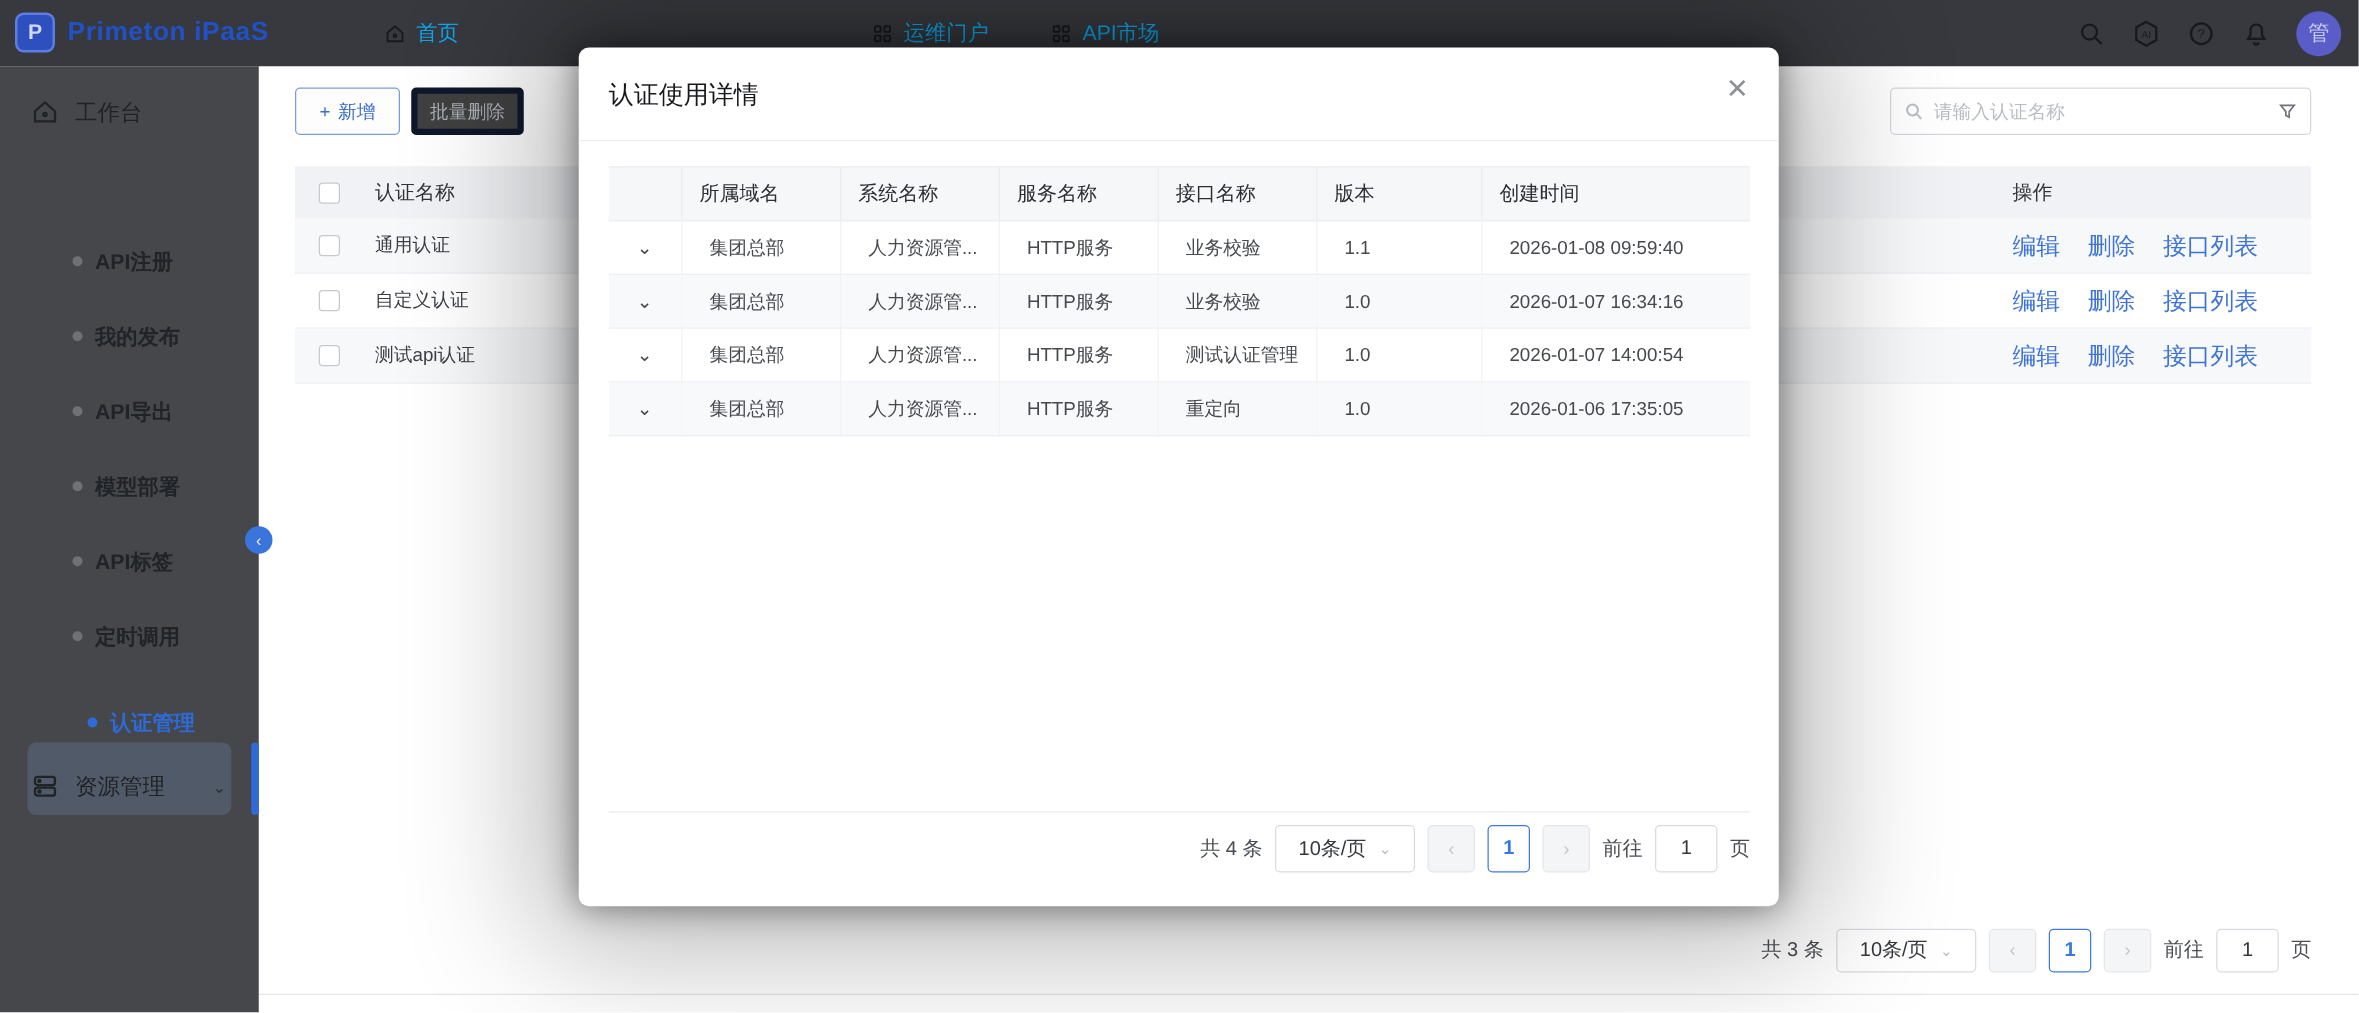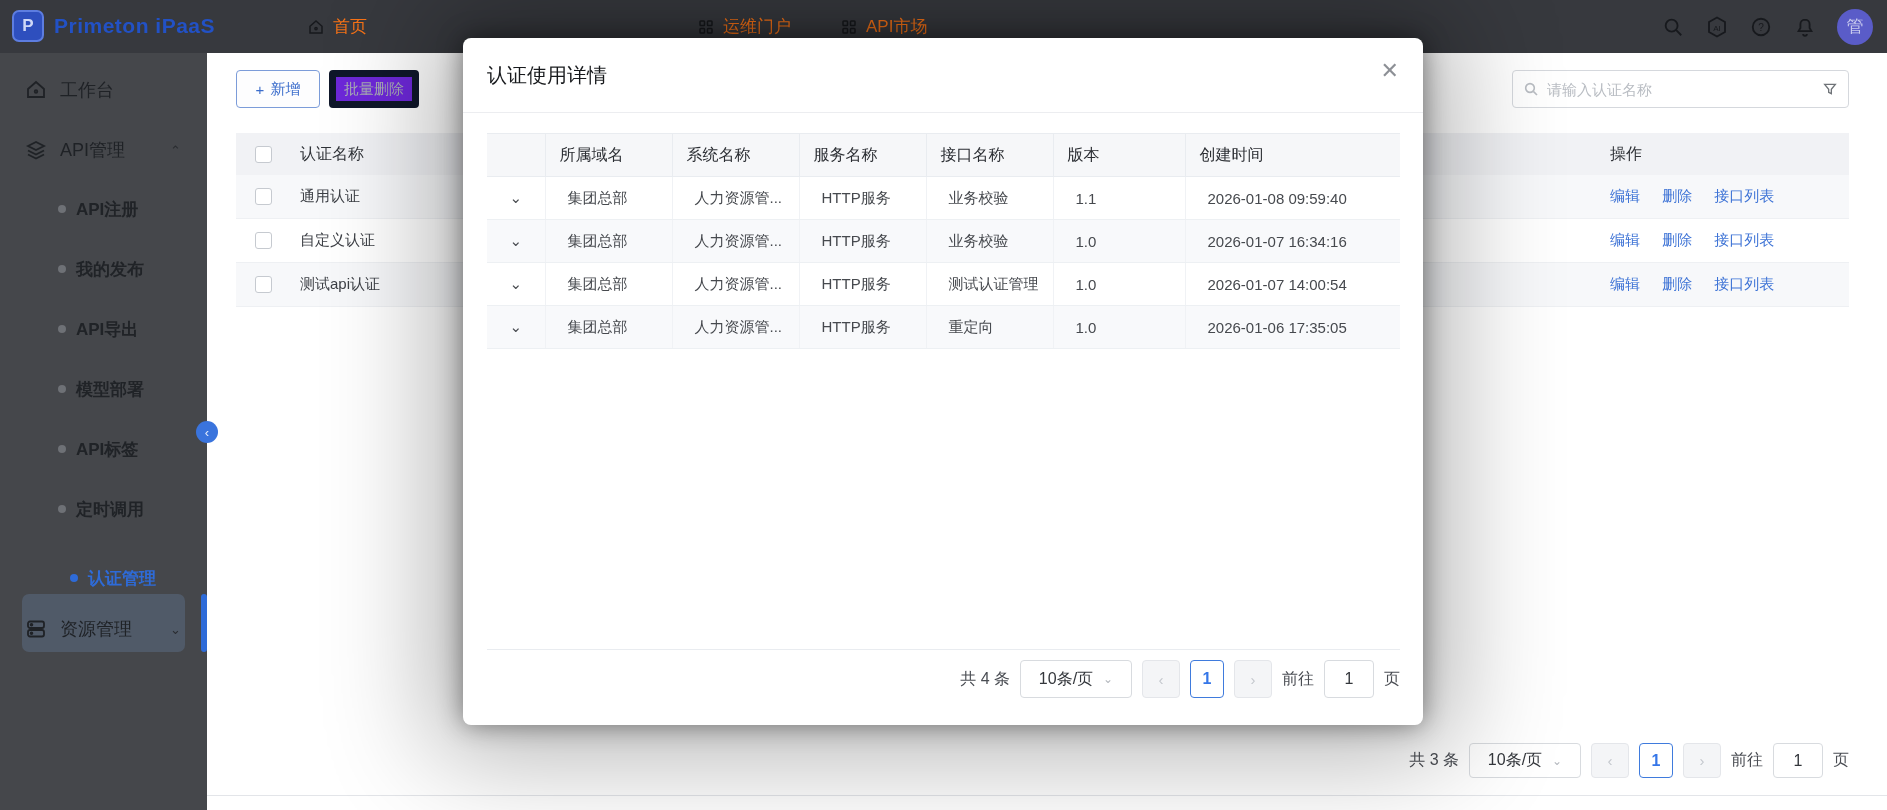--- a/index.html
+++ b/index.html
@@ -4,21 +4,21 @@
 <style>
   * { margin:0; padding:0; box-sizing:border-box; }
   html,body { width:1887px; height:810px; overflow:hidden; }
   body { font-family:"Liberation Sans", sans-serif; position:relative; background:#ffffff; }
 
   
   .navbar { position:absolute; left:0; top:0; width:1887px; height:53px; background:#37393e; z-index:5; }
   .brand { position:absolute; left:12px; top:10px; display:flex; align-items:center; gap:10px; }
   .logo-box { width:32px; height:32px; border-radius:7px; background:#2e4fbe; border:2px solid #5d7de0; color:#cfd8f7; font-weight:bold; font-size:17px; display:flex; align-items:center; justify-content:center; }
   .brand-title { color:#2251c5; font-size:21px; font-weight:bold; letter-spacing:0.5px; }
-  .nav-item { position:absolute; top:0; height:53px; display:flex; align-items:center; gap:8px; color:#f97316; font-size:17px; cursor:pointer; padding:0 12px; }
+  .nav-item { position:absolute; top:0; height:53px; display:flex; align-items:center; gap:8px; color:#0ea5e9; font-size:17px; cursor:pointer; padding:0 12px; }
   .nav-item svg { stroke:#17191d; }
   .nav-item.active { background:#474e58; color:#2b66d6; }
   .nav-item.active svg { stroke:#2b66d6; }
   .nav-right { position:absolute; right:14px; top:0; height:53px; display:flex; align-items:center; gap:20px; }
   .nav-icon { width:24px; height:24px; display:flex; align-items:center; justify-content:center; cursor:pointer; }
   .avatar { width:36px; height:36px; border-radius:50%; background:#5a5cc8; color:#c9cbee; display:flex; align-items:center; justify-content:center; font-size:17px; cursor:pointer; }
 
   
   .sidebar { position:absolute; left:0; top:53px; width:207px; height:757px; background:#45474b; z-index:4; }
   .side-item { position:absolute; left:0; width:207px; height:44px; display:flex; align-items:center; color:#1f2226; font-size:18px; cursor:pointer; }
@@ -30,33 +30,33 @@
   .sub-item .s-label { position:absolute; left:76px;font-weight:bold; }
   .sub-item.active-sub { color:#2e6bd8;margin-left:12px; }
   .active-pill { position:absolute; left:22px; top:541px; width:163px; height:58px; background:#505a68; border-radius:7px; }
   .active-bar { position:absolute; left:201px; top:541px; width:6px; height:58px; background:#2e6bd8; border-radius:3px; z-index:5; }
   .collapse-btn { position:absolute; left:196px; top:368px; width:22px; height:22px; border-radius:50%; background:#3a74dd; color:#e8eefb; font-size:13px; display:flex; align-items:center; justify-content:center; z-index:6; cursor:pointer; }
 
   
   .content { position:absolute; left:207px; top:53px; width:1680px; height:757px; background:#ffffff; }
   .btn { display:inline-flex; align-items:center; justify-content:center; gap:6px; height:38px; border-radius:4px; font-size:15px; cursor:pointer; }
   .btn-add { position:absolute; left:29px; top:17px; width:84px; border:1px solid #7c9cd9; color:#3a6ccb; background:#fdfdfe; }
-  .btn-batch { position:absolute; left:122px; top:17px; width:90px; border:7px solid #0f172a; color:#a9adb4; background:#6d28d9; cursor:not-allowed;text-align:center; }
+  .btn-batch { position:absolute; left:122px; top:17px; width:90px; border:5px solid #0f172a; color:#a9adb4; background:#404040; cursor:not-allowed;text-align:center; }
   .search-box { position:absolute; left:1305px; top:17px; width:337px; height:38px; border:1px solid #d5d8dd; border-radius:4px; background:#fff; display:flex; align-items:center; padding:0 10px; gap:8px; }
   .search-box input { border:none; outline:none; flex:1; font-size:15px; color:#0f766e; font-family:"Liberation Sans",sans-serif; }
   .search-box input::placeholder { color:#b9bdc3; }
   .bg-table { position:absolute; left:29px; top:80px; width:1613px; }
   .bg-header { height:42px; background:#f1f2f5; display:flex; align-items:center; font-size:16px; color:#303338; }
   .bg-row { height:44px; display:flex; align-items:center; font-size:15px; color:#3c3f45; border-bottom:1px solid #eef0f3; }
   .bg-row.stripe { background:#f7f8fa; }
   .col-check { width:54px; display:flex; justify-content:center; }
   .col-name { width:1310px; padding-left:10px; }
   .col-op { width:240px; padding-left:10px; }
   .checkbox { width:17px; height:17px; border:1px solid #c6cad0; border-radius:3px; background:#fff; cursor:pointer; }
-  .link { color:#3f74d6; margin-right:18px; cursor:pointer; font-size:15px;margin-top:40px; }
+  .link { color:#3f74d6; margin-right:18px; cursor:pointer; font-size:19px;margin-top:40px; }
   .footer-line { position:absolute; left:0px; top:742px; width:1680px; border-top:1px solid #e3e5e9; }
 
   
   .pager { display:flex; align-items:center; gap:10px; font-size:16px; color:#4a4d53; }
   .pg-select { width:112px; height:38px; border:1px solid #d8dbdf; border-radius:4px; display:flex; align-items:center; justify-content:center; gap:10px; color:#34373c; cursor:pointer; background:#fff; }
   .pg-select .chev { color:#b4b8be; font-size:12px; }
   .pg-btn { width:38px; height:38px; border:1px solid #e4e6ea; background:#f4f5f7; border-radius:4px; display:flex; align-items:center; justify-content:center; color:#c3c7cd; font-size:15px; cursor:pointer; }
   .pg-page { min-width:34px; height:38px; border:1px solid #3f7bdd; background:#fff; border-radius:4px; display:flex; align-items:center; justify-content:center; color:#3576e8; font-weight:bold; font-size:16px; cursor:pointer; }
   .pg-goto { width:50px; height:38px; border:1px solid #d8dbdf; border-radius:4px; text-align:center; font-size:16px; color:#34373c; outline:none; font-family:"Liberation Sans",sans-serif; background:#fff; }
   .content .pager { position:absolute; right:38px; top:690px; }
@@ -155,31 +155,20 @@
   <div class="side-item" style="top:15px">
     <span class="s-icon">
         <svg class="ic" width="24" height="24" viewBox="0 0 24 24" fill="none" stroke="#1f2226" stroke-width="1.8">
           <path d="M4 11 L12 4 L20 11 V19 H4 Z"></path>
           <circle cx="12" cy="13.5" r="1.3"></circle>
         </svg>
       </span>
     <span class="s-label">工作台</span>
   </div>
 
-  <div class="side-item" style="top:75px">
-    <span class="s-icon">
-        <svg class="ic" width="24" height="24" viewBox="0 0 24 24" fill="none" stroke="#1f2226" stroke-width="1.8">
-          <path d="M4 8 L12 4 L20 8 L12 12 Z"></path>
-          <path d="M4 12.5 L12 16.5 L20 12.5"></path>
-          <path d="M4 16.5 L12 20.5 L20 16.5"></path>
-        </svg>
-      </span>
-    <span class="s-label">API管理</span>
-    <span class="s-chev">⌃</span>
-  </div>
 
   <div class="sub-item" style="top:136px">
     <span class="dot"></span>
     <span class="s-label">API注册</span>
   </div>
   <div class="sub-item" style="top:196px">
     <span class="dot"></span>
     <span class="s-label">我的发布</span>
   </div>
   <div class="sub-item" style="top:256px">

